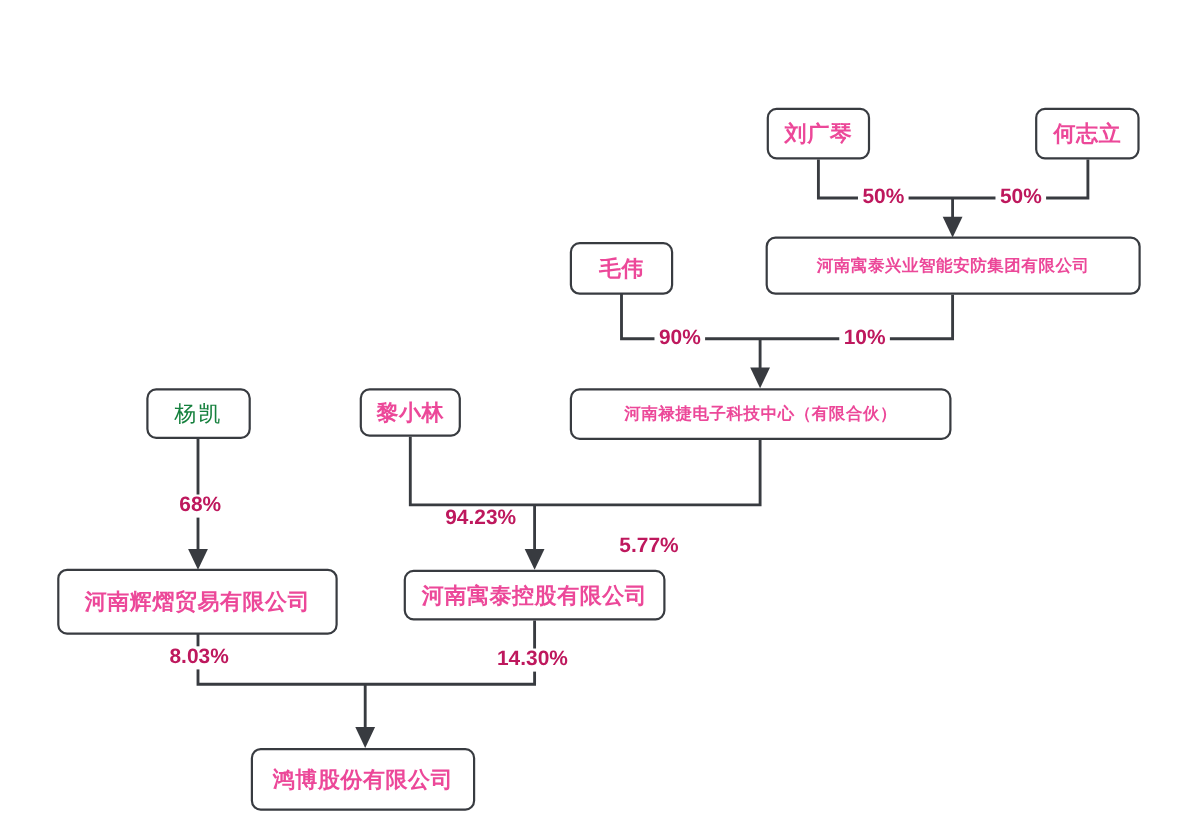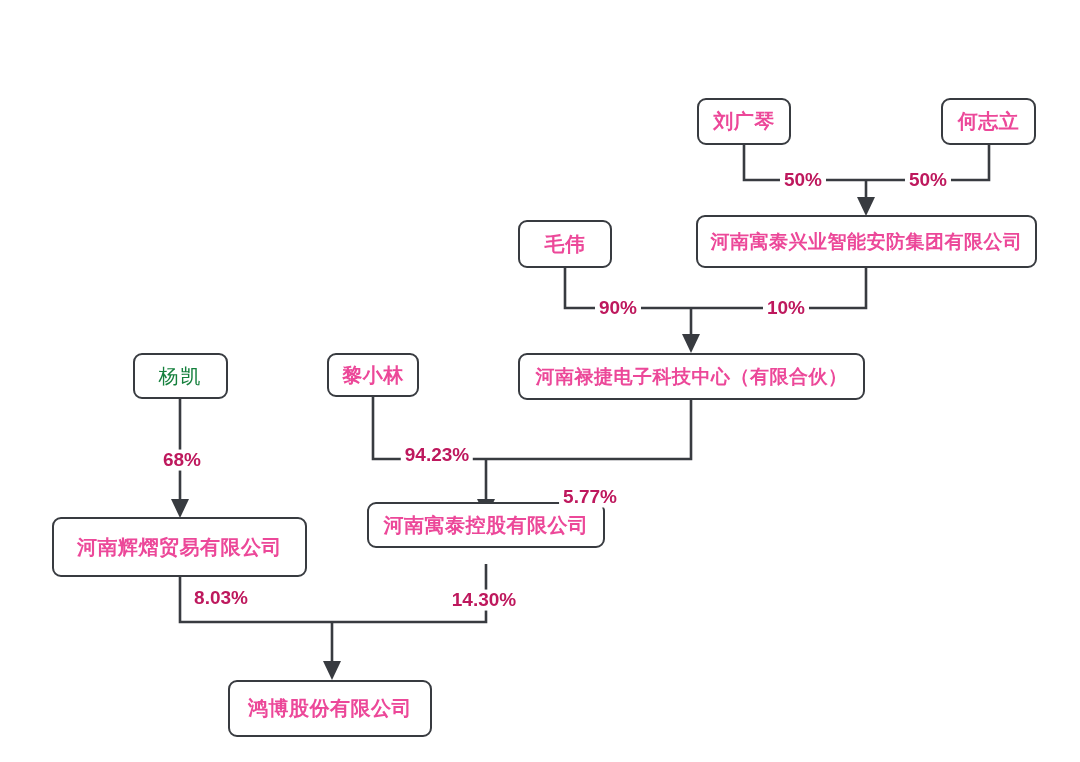--- a/index.html
+++ b/index.html
@@ -28,21 +28,21 @@
     border-radius: 9px;
     display: flex;
     align-items: center;
     justify-content: center;
     font-weight: 700;
     font-size: 20px;
     color: #ec4899;
     white-space: nowrap;
     letter-spacing: 0.5px;
   }
-  .node.small-font { font-size: 19px; text-align: right; }
+  .node.small-font { font-size: 15px; text-align: right; }
   .node.serif-font {
     font-family: "Liberation Serif", "DejaVu Serif", serif;
     font-weight: 400;
     color: #15803d;
     letter-spacing: 2px;
   }
   .edge-label {
     position: absolute;
     transform: translate(-50%, -50%);
     background: #ffffff;
@@ -110,31 +110,31 @@
   </div>
 
   <div class="node" style="left:327px; top:353px; width:92px; height:44px;">
     <span>黎小林</span>
   </div>
 
   <div class="node" style="left:52px; top:517px; width:255px; height:60px;">
     <span>河南辉熠贸易有限公司</span>
   </div>
 
-  <div class="node" style="left:367px; top:502px; width:238px; height:46px;">
+  <div class="node" style="left:367px; top:518px; width:238px; height:46px;">
     <span>河南寓泰控股有限公司</span>
   </div>
 
   <div class="node" style="left:228px; top:680px; width:204px; height:57px;">
     <span>鸿博股份有限公司</span>
   </div>
 
   <span class="edge-label" style="left:803px; top:180px;">50%</span>
   <span class="edge-label" style="left:928px; top:180px;">50%</span>
   <span class="edge-label" style="left:618px; top:308px;">90%</span>
   <span class="edge-label" style="left:786px; top:308px;">10%</span>
   <span class="edge-label" style="left:182px; top:460px;">68%</span>
-  <span class="edge-label" style="left:437px; top:455px;text-align:right;">94.23%</span>
+  <span class="edge-label" style="left:437px; top:472px;text-align:right;">94.23%</span>
   <span class="edge-label" style="left:590px; top:459px;margin-top:38px;">5.77%</span>
-  <span class="edge-label" style="left:181px; top:598px;margin-left:40px;">8.03%</span>
+  <span class="edge-label" style="left:181px; top:598px;">8.03%</span>
   <span class="edge-label" style="left:484px; top:600px;">14.30%</span>
 
 </div>
 
 </body></html>

